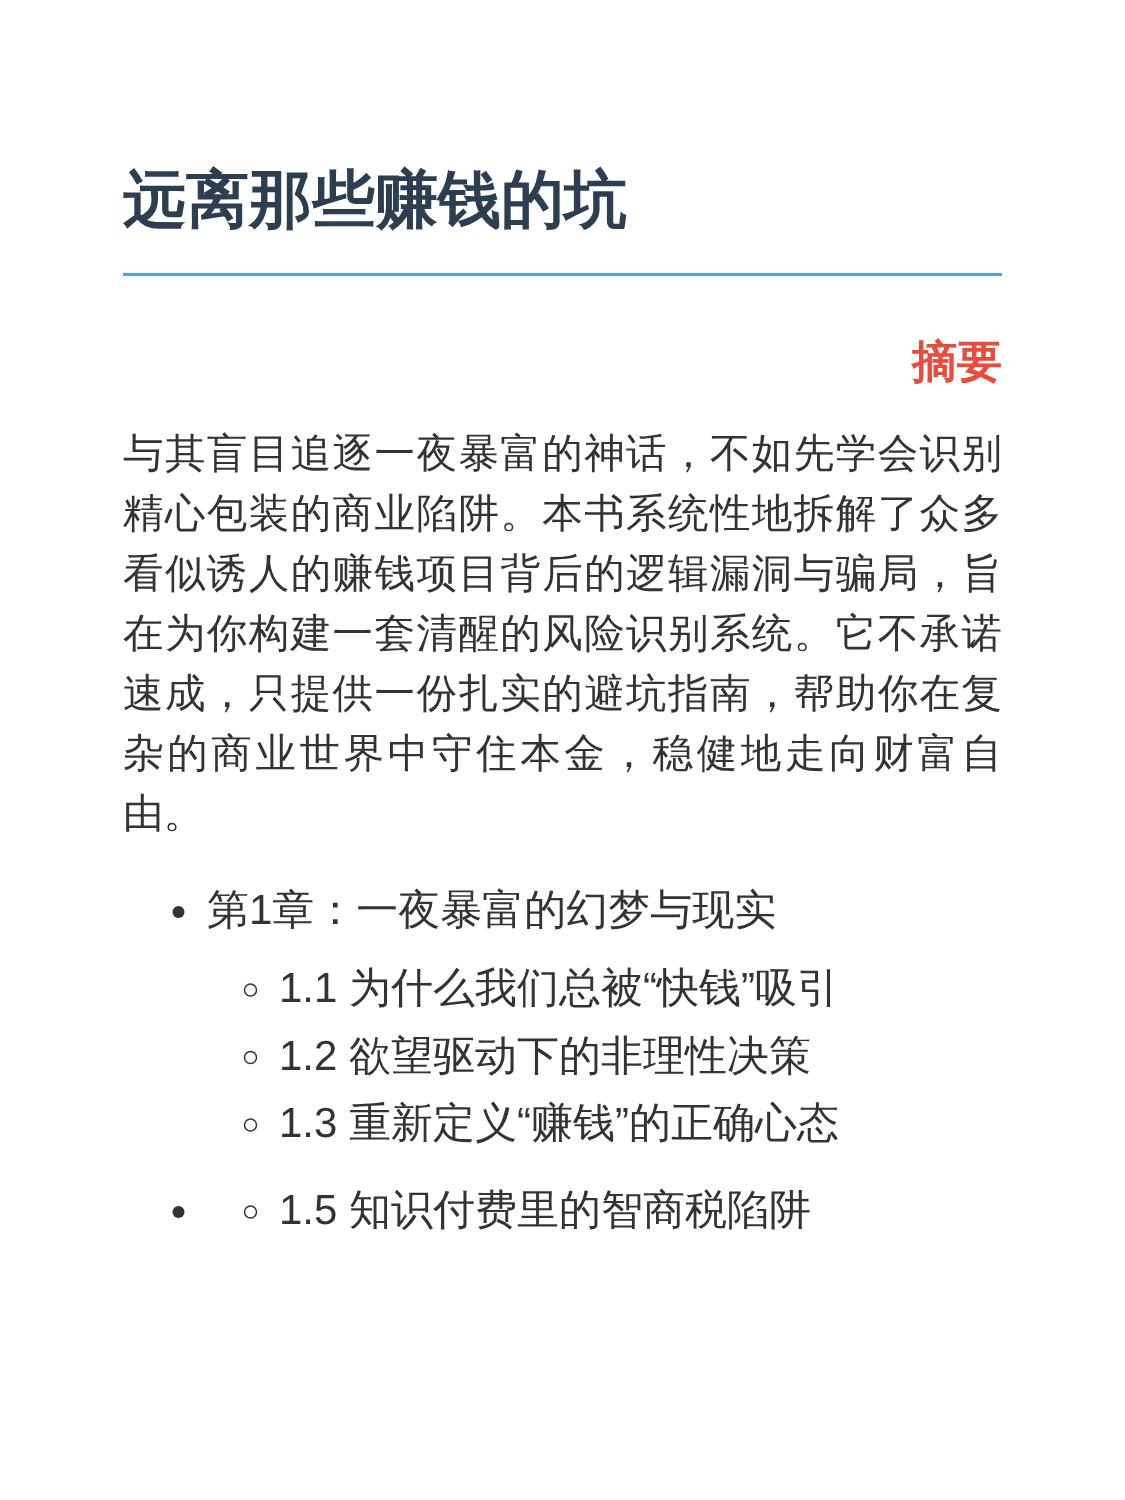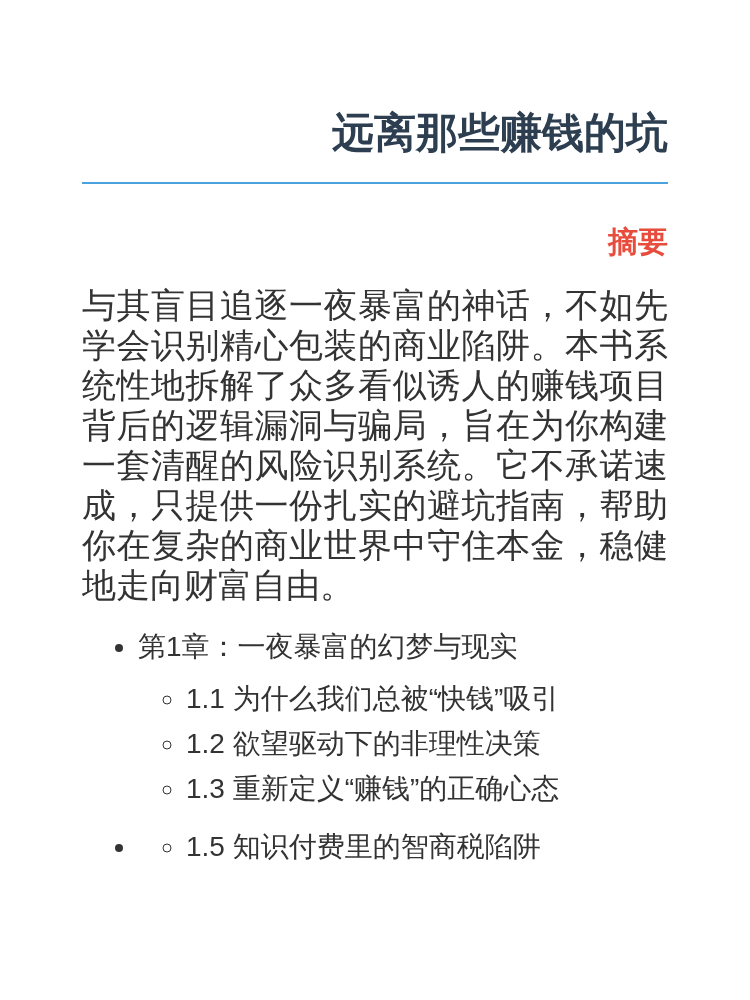--- a/index.html
+++ b/index.html
@@ -21,42 +21,42 @@
   .page {
     width: 750px; height: 1000px;
     padding: 109px 82px 0 82px;
   }
   .doc-title {
     margin: 0;
     font-size: 42px;
     line-height: 1.15;
     font-weight: 700;
     color: var(--title-text);
-    text-align: right;
   }
   .title-divider {
     border: none;
     border-top: 2px solid var(--divider);
     margin: 25px 0 0 0;
   }
   .section-heading {
     font-size: 30px;
     line-height: 1.2;
     font-weight: 700;
     color: var(--heading-accent);
     margin: 0;
     text-align: right;
   }
   .abstract-heading { margin-top: 40px; }
   .abstract-body {
     margin: 25px 0 0 0;
-    font-size: 34px;
+    font-size: 27px;
     line-height: 40px;
     text-align: justify;
     color: var(--body-text);
+    font-family: Liberation Mono, monospace;
   }
   .toc-heading { margin-top: 32px; }
   ul.toc-list {
     list-style: disc;
     margin: 22px 0 0 0;
     padding-left: 56px;
     font-size: 28px;
     line-height: 40px;
     color: var(--body-text);
   }

